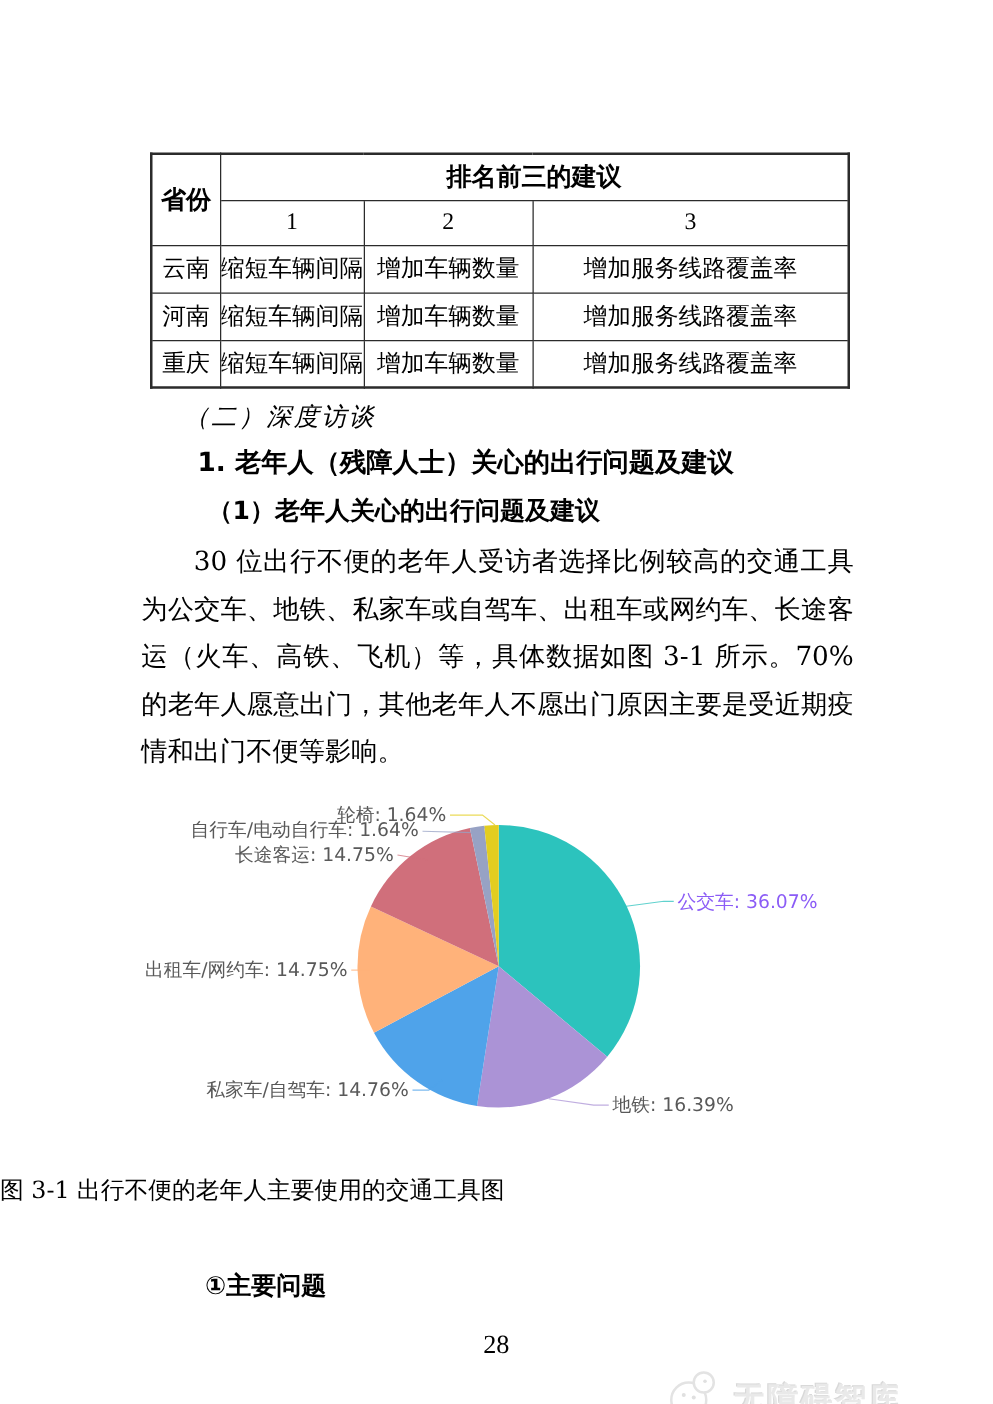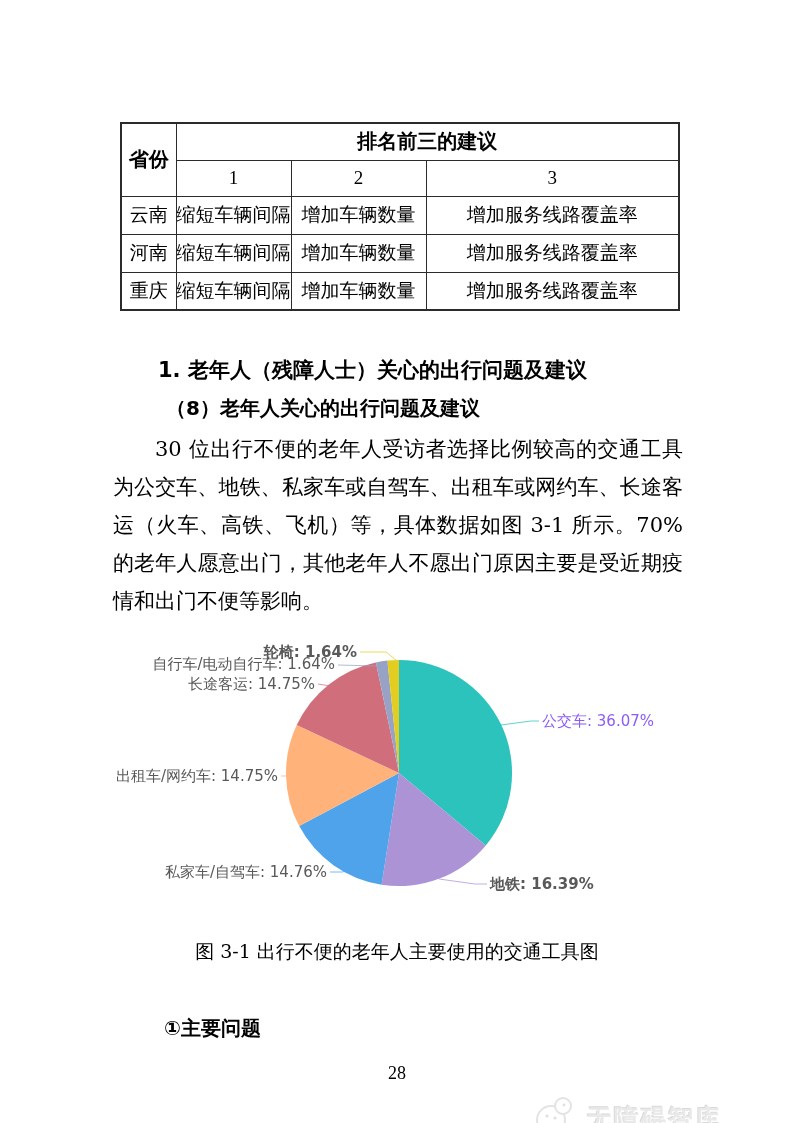--- a/index.html
+++ b/index.html
@@ -36,41 +36,41 @@
   .h-bold2{
     position:absolute;left:166px;top:368px;
     font-family:"DejaVu Sans","Liberation Sans",sans-serif;font-weight:bold;font-size:20px;
   }
   .body-par{
     position:absolute;left:113px;top:403px;width:570px;
     font-size:21px;line-height:38px;text-align:justify;text-indent:2em;
     font-family:"DejaVu Serif","Liberation Serif",serif;
   }
   .fig-caption{
-    position:absolute;left:0;top:912px;width:794px;text-align:center;
+    position:absolute;left:0;top:912px;width:794px;text-align:left;
     font-size:19px;font-family:"DejaVu Serif","Liberation Serif",serif;
   }
   .h-circled{
     position:absolute;left:164px;top:988px;
     font-family:"DejaVu Sans","Liberation Sans",sans-serif;font-weight:bold;font-size:20px;
   }
   .page-num{
     position:absolute;left:0;top:1036px;width:794px;text-align:center;
-    font-size:18px;font-family:"Liberation Serif","DejaVu Serif",serif;
+    font-size:21px;font-family:"Liberation Serif","DejaVu Serif",serif;
   }
   
   .chart{
     position:absolute;left:130px;top:605px;width:560px;height:300px;
   }
   .chart svg{position:absolute;left:0;top:0;}
   .plabel{
     position:absolute;font-family:"DejaVu Sans","Liberation Sans",sans-serif;
     font-size:15px;line-height:18px;white-space:nowrap;color:#595959;
   }
-  .pl-wheelchair{right:333px;top:11px;font-weight:bold;}
+  .pl-wheelchair{right:333px;top:11px;}
   .pl-bicycle{right:355px;top:23px;}
   .pl-coach{right:375px;top:43px;}
   .pl-taxi{right:412px;top:135px;}
   .pl-car{right:363px;top:231px;}
   .pl-bus{left:412px;top:80px;}
   .pl-metro{left:360px;top:243px;}
   
   .watermark{
     position:absolute;right:8px;top:1068px;display:flex;align-items:center;gap:8px;
   }
@@ -115,22 +115,23 @@
     </tr>
     <tr class="dr">
       <td>重庆</td>
       <td>缩短车辆间隔</td>
       <td>增加车辆数量</td>
       <td>增加服务线路覆盖率</td>
     </tr>
   </tbody>
     </table>
 
+  <div class="h-kaiti">（二）深度访谈</div>
   <div class="h-bold1">1. 老年人（残障人士）关心的出行问题及建议</div>
-  <div class="h-bold2">（8）老年人关心的出行问题及建议</div>
+  <div class="h-bold2">（1）老年人关心的出行问题及建议</div>
 
   <div class="body-par">30 位出行不便的老年人受访者选择比例较高的交通工具为公交车、地铁、私家车或自驾车、出租车或网约车、长途客运（火车、高铁、飞机）等，具体数据如图 3-1 所示。70%的老年人愿意出门，其他老年人不愿出门原因主要是受近期疫情和出门不便等影响。</div>
 
   <div class="chart">
     <svg width="560" height="300" viewBox="0 0 560 300">
       <g>
           <path d="M269,141 L269.0,28.0 A113,113 0 0 1 355.8,213.4 Z" fill="#2cc3bd"></path>
           <path d="M269,141 L355.8,213.4 A113,113 0 0 1 251.6,252.7 Z" fill="#ab93d6"></path>
           <path d="M269,141 L251.6,252.7 A113,113 0 0 1 169.2,194.1 Z" fill="#4fa3ea"></path>
           <path d="M269,141 L169.2,194.1 A113,113 0 0 1 166.7,93.1 Z" fill="#ffb27a"></path>
@@ -142,21 +143,21 @@
         <polyline points="371,93 401,89 409,89" stroke="#2cc3bd"></polyline>
         <polyline points="309,247 345,252 357,252" stroke="#ab93d6"></polyline>
         <polyline points="200,240 213,240 224,232" stroke="#4fa3ea"></polyline>
         <polyline points="151,144 166,144" stroke="#ffb27a"></polyline>
         <polyline points="188,52 212,56" stroke="#d06f7b"></polyline>
         <polyline points="208,33 248,34 258,30" stroke="#97a2c4"></polyline>
         <polyline points="230,20 256,20 266,28" stroke="#e3cd20"></polyline>
       </g>
     </svg>
     <div class="plabel pl-bus" style="color: #8b5cf6;">公交车: 36.07%</div>
-    <div class="plabel pl-metro" style="color: rgb(89, 89, 89); font-weight: bold;">地铁: 16.39%</div>
+    <div class="plabel pl-metro" style="color: rgb(89, 89, 89);">地铁: 16.39%</div>
     <div class="plabel pl-car" style="color: rgb(89, 89, 89);">私家车/自驾车: 14.76%</div>
     <div class="plabel pl-taxi" style="color: rgb(89, 89, 89);">出租车/网约车: 14.75%</div>
     <div class="plabel pl-coach" style="color: rgb(89, 89, 89); text-align: right;">长途客运: 14.75%</div>
     <div class="plabel pl-bicycle" style="color: rgb(89, 89, 89);">自行车/电动自行车: 1.64%</div>
     <div class="plabel pl-wheelchair" style="color: rgb(89, 89, 89);">轮椅: 1.64%</div>
   </div>
 
   <div class="fig-caption">图 3-1  出行不便的老年人主要使用的交通工具图</div>
 
   <div class="h-circled">①主要问题</div>

